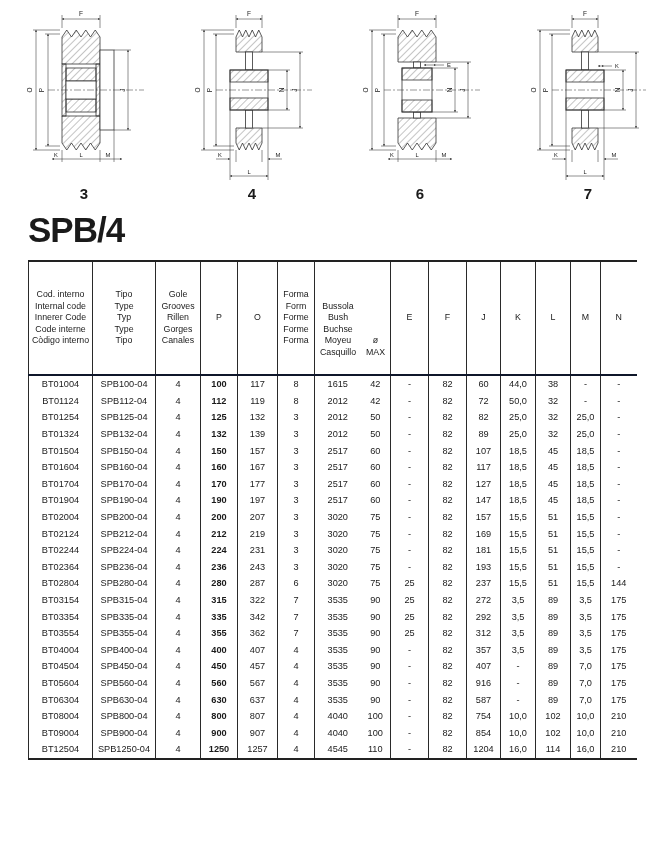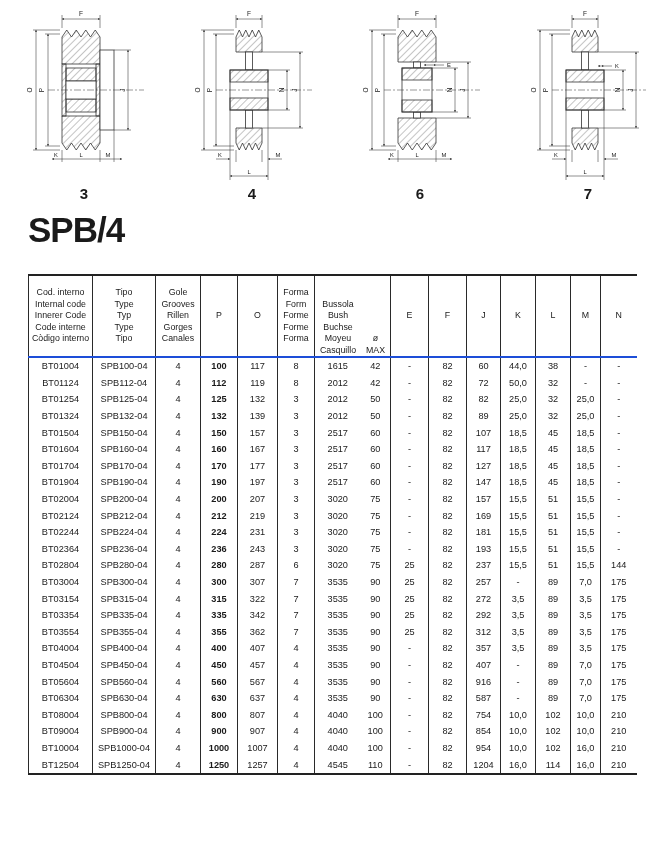--- a/index.html
+++ b/index.html
@@ -8,28 +8,28 @@
     font-family:"Liberation Sans", sans-serif;position:relative;overflow:hidden;
   }
   
   .figures{display:flex;gap:8px;padding:4px 0 0 4px;}
   .figure{width:160px;flex:0 0 160px;}
   .figure svg{display:block;}
   .fig-number{width:160px;text-align:center;font-weight:700;font-size:15px;margin-top:1px;}
   .dimtxt{font-size:6.5px;fill:#1a1a1a;}
   .dimtxt-sm{font-size:5.8px;fill:#1a1a1a;}
   
-  .page-title{font-size:35px;font-weight:700;letter-spacing:-1px;margin:8px 0 24px 28px;}
+  .page-title{font-size:35px;font-weight:700;letter-spacing:-1px;margin:8px 0 10px 28px;}
   
   table{border-collapse:collapse;table-layout:fixed;margin-left:28px;width:608px;
         border-bottom:2.5px solid #222;}
   th{
-    border-top:2.5px solid #222;border-bottom:2px solid #1d4ed8;
+    border-top:2.5px solid #222;border-bottom:2px solid #0f172a;
     font-weight:400;font-size:8.8px;line-height:1.3;white-space:pre-line;
-    vertical-align:middle;text-align:center;padding:0 0;height:62px;
+    vertical-align:middle;text-align:center;padding:16px 0;height:62px;
   }
   th,td{border-left:1px solid #2a2a2a;}
   th:last-child,td:last-child{border-right:none;}
   td{
     font-size:9.2px;text-align:center;vertical-align:middle;
     height:16.6px;padding:0;white-space:nowrap;
   }
   td.c3{font-weight:700;}
   td.c7{border-left:none;} 
   .bushwrap{display:flex;align-items:flex-end;height:100%;}
@@ -543,37 +543,20 @@
         <td class="c7">75</td>
         <td class="c8">25</td>
         <td class="c9">82</td>
         <td class="c10">237</td>
         <td class="c11">15,5</td>
         <td class="c12">51</td>
         <td class="c13">15,5</td>
         <td class="c14">144</td>
       </tr>
       <tr>
-        <td class="c0">BT03004</td>
-        <td class="c1">SPB300-04</td>
-        <td class="c2">4</td>
-        <td class="c3">300</td>
-        <td class="c4">307</td>
-        <td class="c5">7</td>
-        <td class="c6">3535</td>
-        <td class="c7">90</td>
-        <td class="c8">25</td>
-        <td class="c9">82</td>
-        <td class="c10">257</td>
-        <td class="c11">-</td>
-        <td class="c12">89</td>
-        <td class="c13">7,0</td>
-        <td class="c14">175</td>
-      </tr>
-      <tr>
         <td class="c0">BT03154</td>
         <td class="c1">SPB315-04</td>
         <td class="c2">4</td>
         <td class="c3">315</td>
         <td class="c4">322</td>
         <td class="c5">7</td>
         <td class="c6">3535</td>
         <td class="c7">90</td>
         <td class="c8">25</td>
         <td class="c9">82</td>
@@ -713,37 +696,20 @@
         <td class="c7">100</td>
         <td class="c8">-</td>
         <td class="c9">82</td>
         <td class="c10">854</td>
         <td class="c11">10,0</td>
         <td class="c12">102</td>
         <td class="c13">10,0</td>
         <td class="c14">210</td>
       </tr>
       <tr>
-        <td class="c0">BT10004</td>
-        <td class="c1">SPB1000-04</td>
-        <td class="c2">4</td>
-        <td class="c3">1000</td>
-        <td class="c4">1007</td>
-        <td class="c5">4</td>
-        <td class="c6">4040</td>
-        <td class="c7">100</td>
-        <td class="c8">-</td>
-        <td class="c9">82</td>
-        <td class="c10">954</td>
-        <td class="c11">10,0</td>
-        <td class="c12">102</td>
-        <td class="c13">16,0</td>
-        <td class="c14">210</td>
-      </tr>
-      <tr>
         <td class="c0">BT12504</td>
         <td class="c1">SPB1250-04</td>
         <td class="c2">4</td>
         <td class="c3">1250</td>
         <td class="c4">1257</td>
         <td class="c5">4</td>
         <td class="c6">4545</td>
         <td class="c7">110</td>
         <td class="c8">-</td>
         <td class="c9">82</td>

